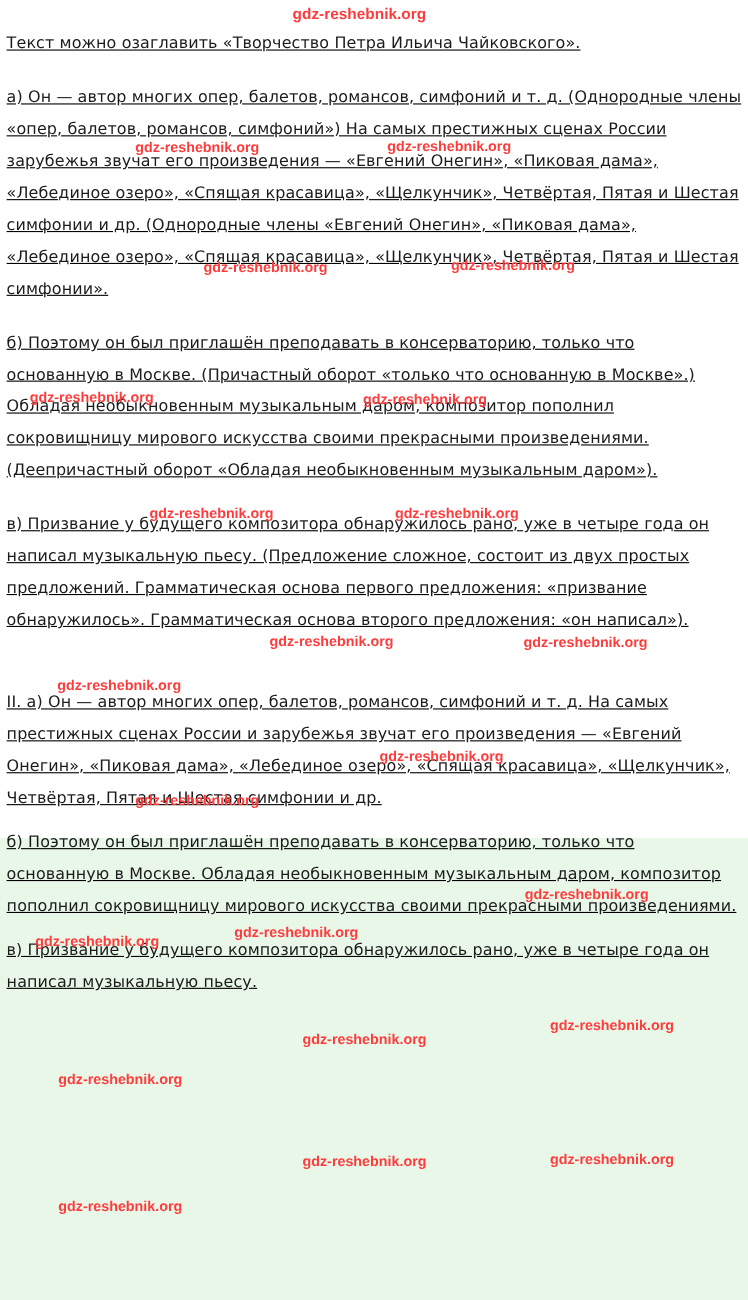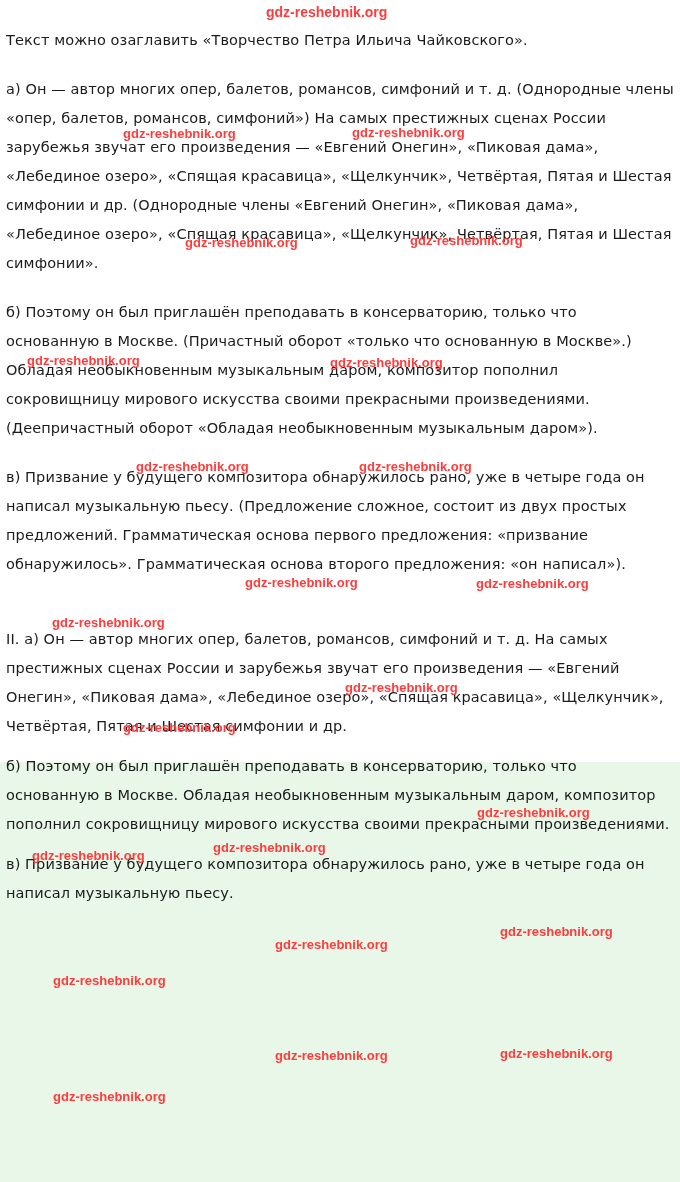--- a/index.html
+++ b/index.html
@@ -26,20 +26,21 @@
     left: 0;
     top: 762px;
     width: 680px;
     height: 420px;
     background: #e9f7e9;
   }
   .content {
     position: relative;
     z-index: 2;
     padding: 0 6px;
+    text-decoration: underline;
   }
   .top-wm {
     text-align: center;
     padding-top: 4px;
     height: 22px;
   }
   p.para {
     margin: 0 0 0 0;
     font-size: 14.5px;
     line-height: 29px;

